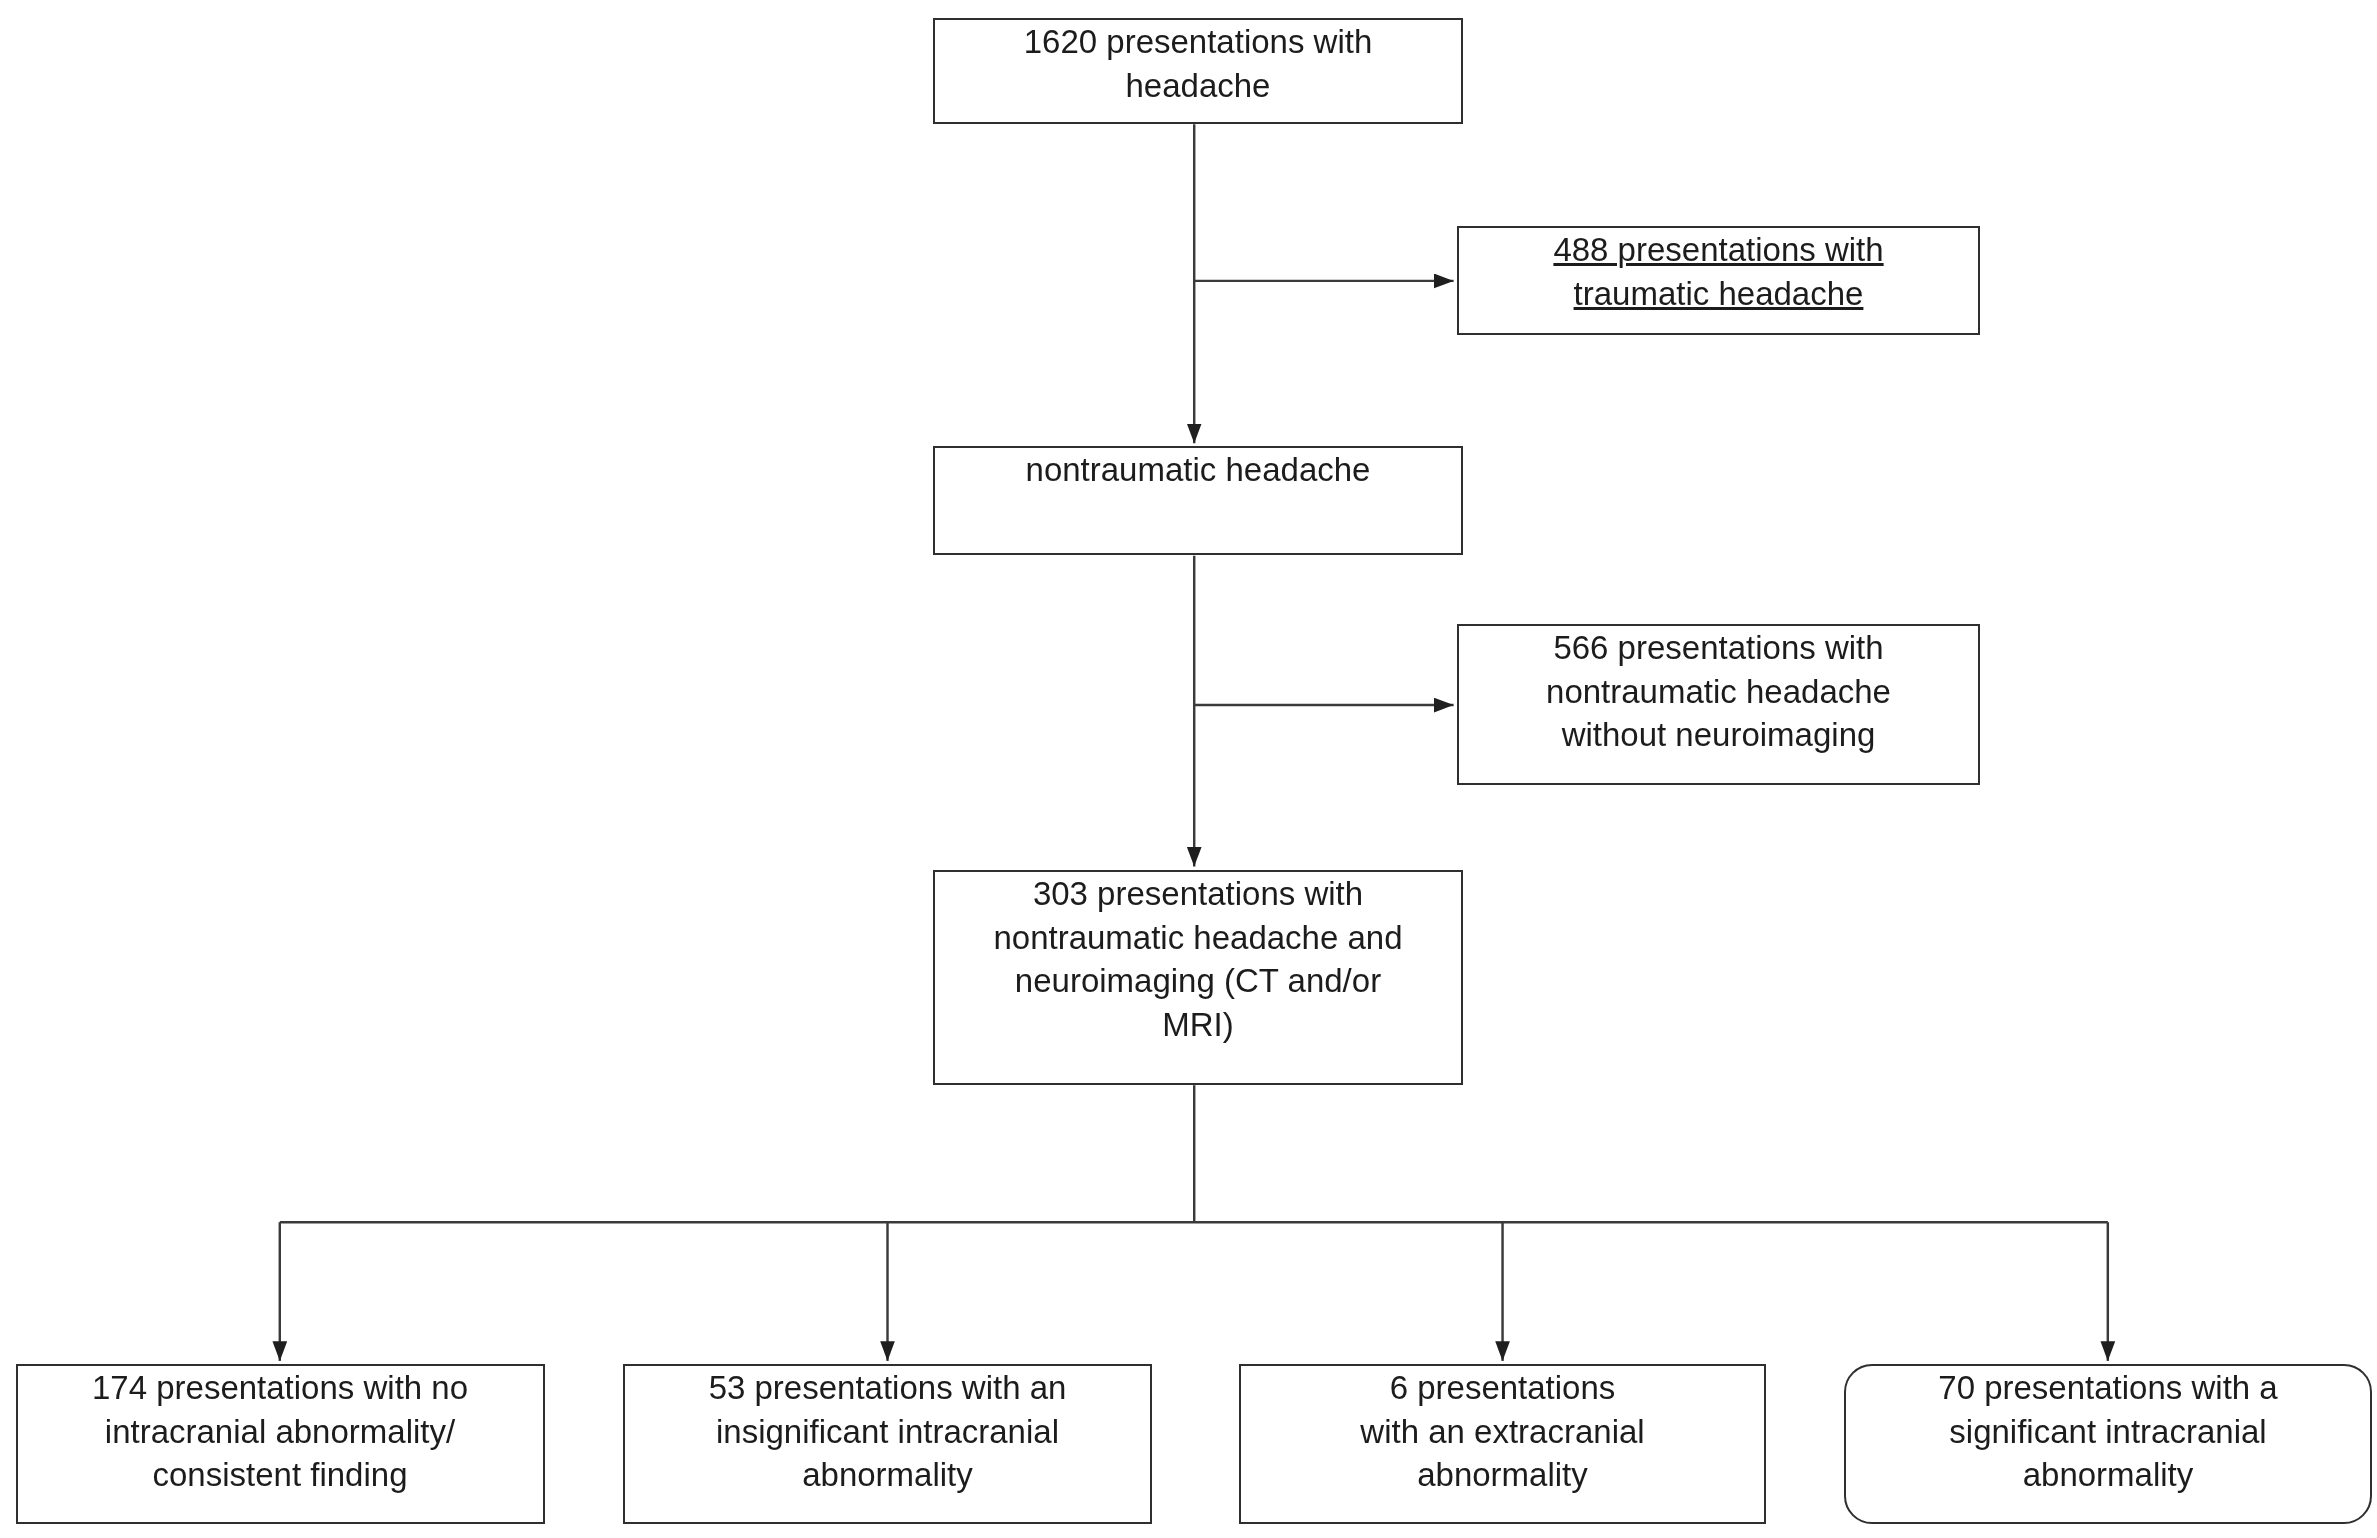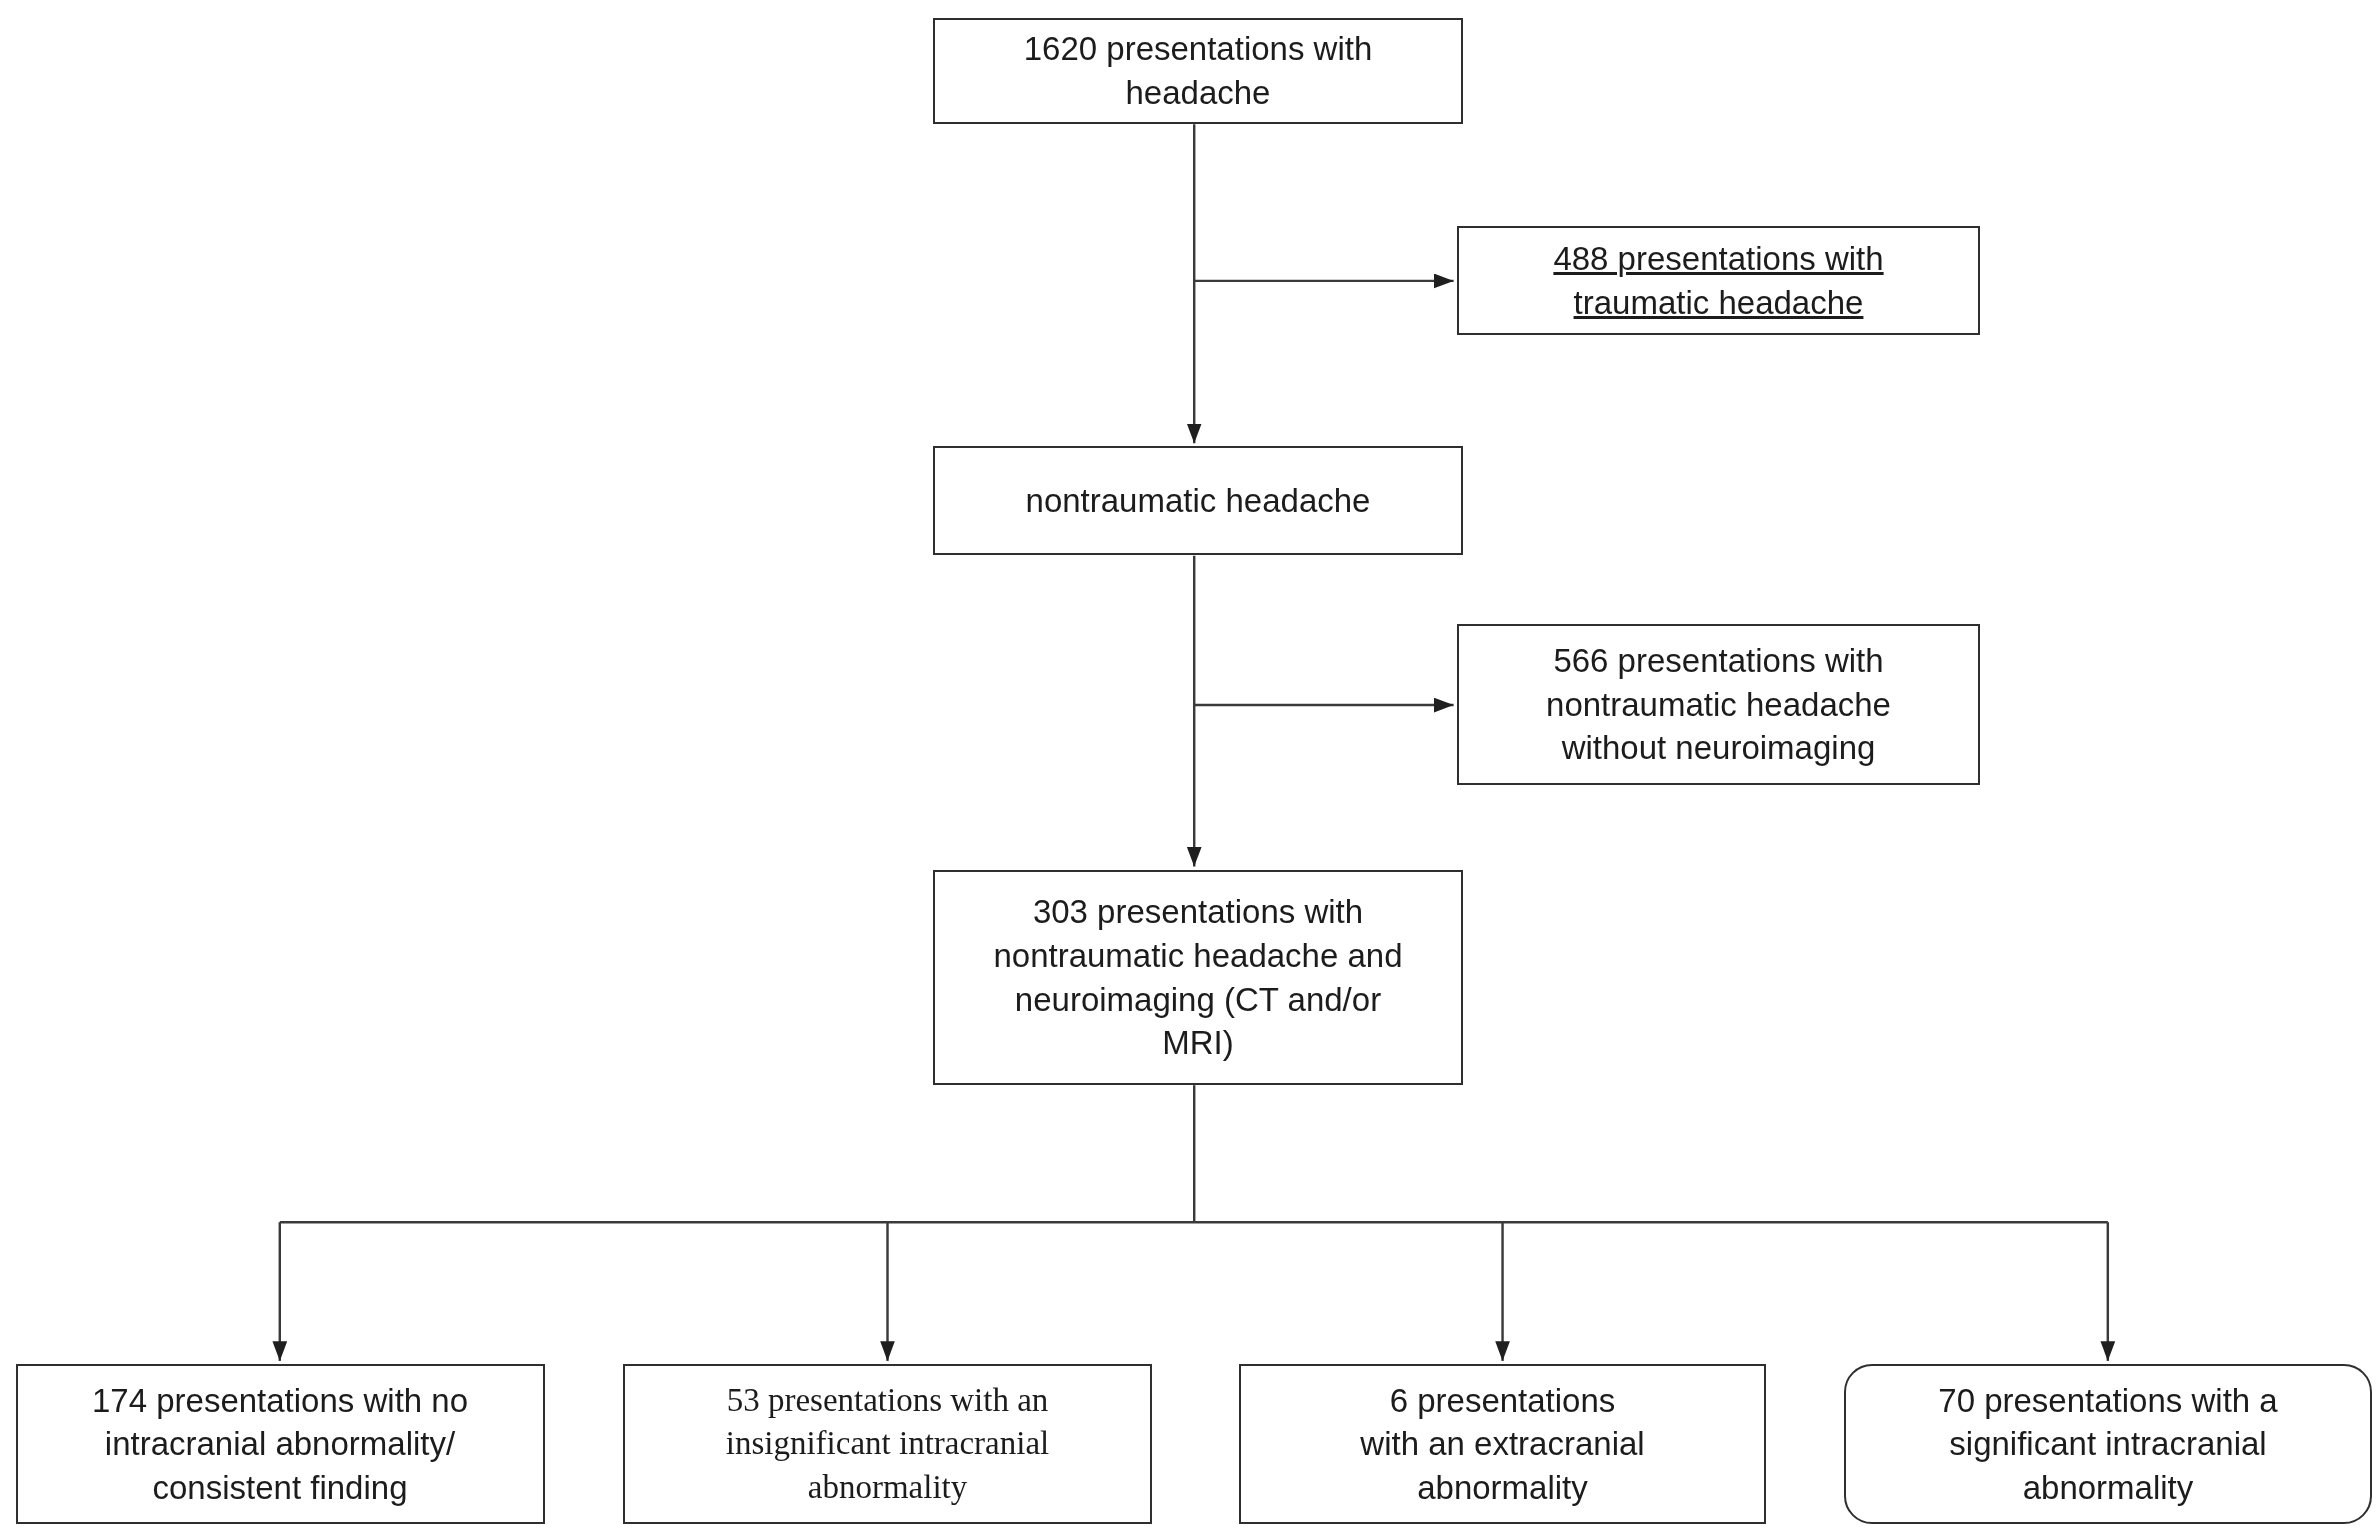--- a/index.html
+++ b/index.html
@@ -24,37 +24,36 @@
     display: block;
   }
   .node {
     position: absolute;
     box-sizing: border-box;
     background: #ffffff;
     border: 2.4px solid #2f2f2f;
     display: flex;
     flex-direction: column;
     align-items: center;
-    justify-content: center;
     text-align: center;
     font-size: 33px;
     line-height: 1.32;
     color: #1c1c1c;
   }
   .node .line {
     white-space: nowrap;
   }
   
   #node-headache-total        { left: 933px; top: 18px;   width: 530px; height: 106px; }
   #node-traumatic             { left: 1457px; top: 226px;  width: 523px; height: 109px; text-decoration: underline; }
   #node-nontraumatic          { left: 933px; top: 446px;  width: 530px; height: 109px; }
   #node-no-neuroimaging       { left: 1457px; top: 624px;  width: 523px; height: 161px; }
   #node-neuroimaging          { left: 933px; top: 870px; width: 530px; height: 215px; }
   #node-no-intracranial       { left: 15.5px;   top: 1364px; width: 529px; height: 160px; }
-  #node-insignificant         { left: 623px;  top: 1364px; width: 529px; height: 160px; font-family: Liberation Serif, serif; }
+  #node-insignificant         { left: 623px;  top: 1364px; width: 529px; height: 160px; }
   #node-extracranial          { left: 1239px; top: 1364px; width: 527px; height: 160px; }
   #node-significant           { left: 1844px; top: 1364px; width: 528px; height: 160px; border-radius: 28px; }
 </style>
 </head>
 <body>
 
 <div class="canvas">
 
   <svg class="connectors" viewBox="0 0 2914 1886" xmlns="http://www.w3.org/2000/svg">
     <defs>

